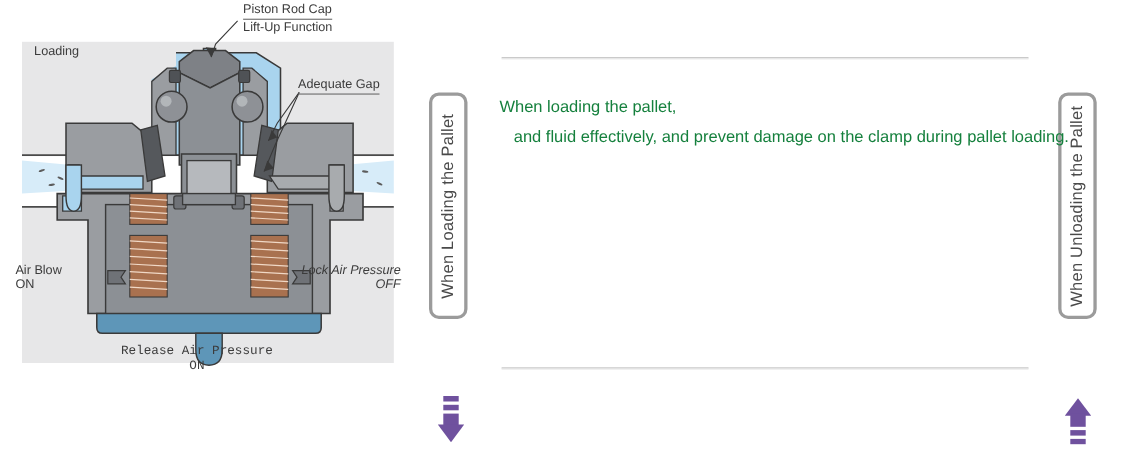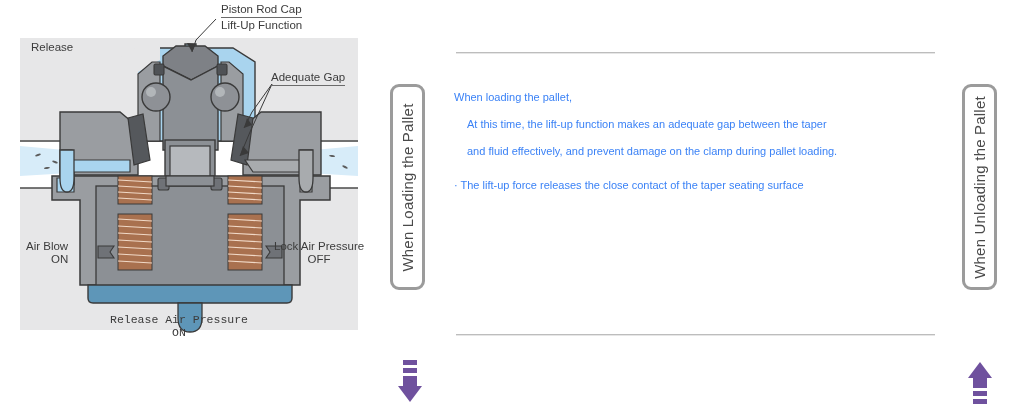--- a/index.html
+++ b/index.html
@@ -16,32 +16,32 @@
 
   .callout{
     position:absolute;font-size:11.5px;color:#3c3c3c;
     line-height:14px;white-space:nowrap;
   }
   .callout.ul{border-bottom:1px solid #6b6b6b;padding-bottom:1px;}
   #cal-piston{left:221px;top:2px;}
   #cal-lift{left:221px;top:18px;}
   #cal-gap{left:271px;top:70px;}
   #lab-pallet{left:31px;top:40px;font-size:11.5px;}
-  #lab-airblow{left:26px;top:240px;text-align:right;line-height:13px;}
-  #lab-lock{left:274px;top:240px;text-align:center;line-height:13px;}
+  #lab-airblow{left:14px;top:240px;text-align:left;line-height:13px;}
+  #lab-lock{left:274px;top:240px;text-align:right;line-height:13px;font-style:italic;}
   #lab-release{left:110px;top:313px;text-align:center;line-height:13px;font-family:Liberation Mono, monospace;}
 
   
   .rule{position:absolute;height:0;border-top:1px solid #bdbdbd;
         border-bottom:1px solid #e6e6e6;}
   #rule-top{left:456px;top:52px;width:479px;}
   #rule-bot{left:456px;top:334px;width:479px;}
 
   .body-text{position:absolute;left:454px;top:84px;width:484px;}
-  .bt-line{font-size:11px;line-height:27px;color:#3b82f6;white-space:nowrap;}
+  .bt-line{font-size:15px;line-height:27px;color:#15803d;white-space:nowrap;}
   .bt-line.indent{padding-left:13px;}
   .bt-gap{height:7px;}
 
   
   .tab{
     position:absolute;border:3px solid #9b9b9b;border-radius:9px;
     background:#ffffff;box-sizing:border-box;
     display:flex;align-items:center;justify-content:center;
   }
   .tab span{
@@ -222,21 +222,21 @@
         <polygon points="192,52 187,43 196,44"></polygon>
         <polygon points="244,128 247,118 252,125"></polygon>
         <polygon points="240,156 243,146 249,153"></polygon>
       </g>
     </svg>
 
     <div class="callout ul" id="cal-piston">Piston Rod Cap</div>
     <div class="callout" id="cal-lift">Lift-Up Function</div>
     <div class="callout ul" id="cal-gap">Adequate Gap</div>
 
-    <div class="callout" id="lab-pallet">Release</div>
+    <div class="callout" id="lab-pallet">Loading</div>
 
     <div class="callout" id="lab-airblow">
       <div>Air Blow</div>
       <div>ON</div>
     </div>
 
     <div class="callout" id="lab-lock">
       <div>Lock Air Pressure</div>
       <div>OFF</div>
     </div>
@@ -253,24 +253,22 @@
 
   <div class="tab" id="tab-right">
     <span>When Unloading the Pallet</span>
   </div>
 
   <div class="rule" id="rule-top"></div>
   <div class="rule" id="rule-bot"></div>
 
   <div class="body-text" id="body-text">
       <div class="bt-line">When loading the pallet,</div>
-      <div class="bt-line indent">At this time, the lift-up function makes an adequate gap between the taper</div>
       <div class="bt-line indent">and fluid effectively, and prevent damage on the clamp during pallet loading.</div>
       <div class="bt-gap"></div>
-      <div class="bt-line">· The lift-up force releases the close contact of the taper seating surface</div>
     </div>
 
   <svg class="arrow" style="left:398px;top:360px;" width="24" height="44" viewBox="0 0 24 44">
     <rect x="5" y="0" width="14" height="5" fill="#6f519e"></rect>
     <rect x="5" y="8" width="14" height="5" fill="#6f519e"></rect>
     <rect x="5" y="16" width="14" height="12" fill="#6f519e"></rect>
     <polygon points="0,26 24,26 12,42" fill="#6f519e"></polygon>
   </svg>
 
   <svg class="arrow" style="left:968px;top:360px;" width="24" height="44" viewBox="0 0 24 44">

